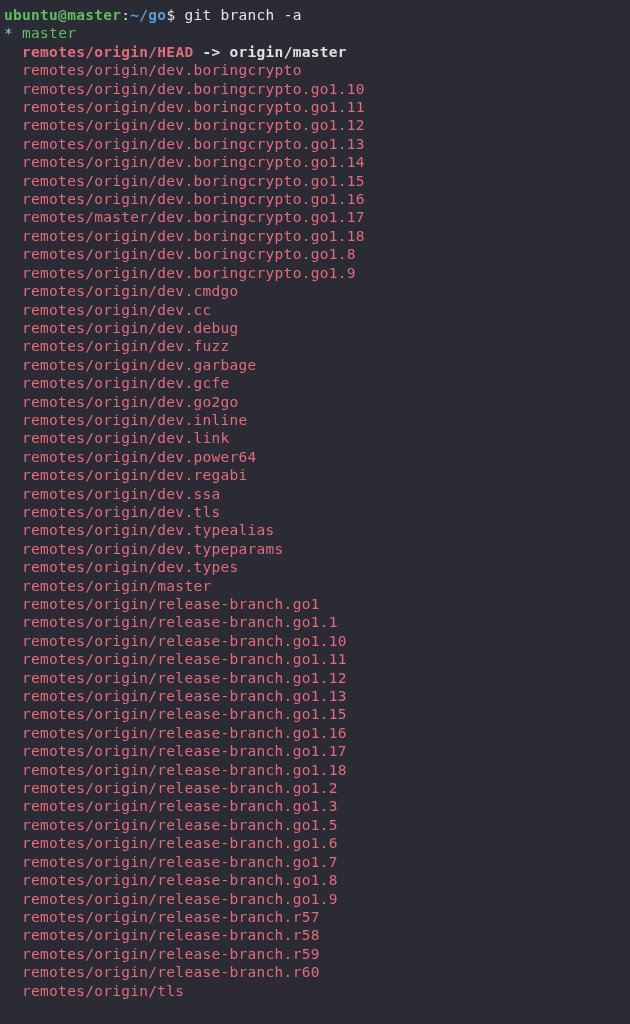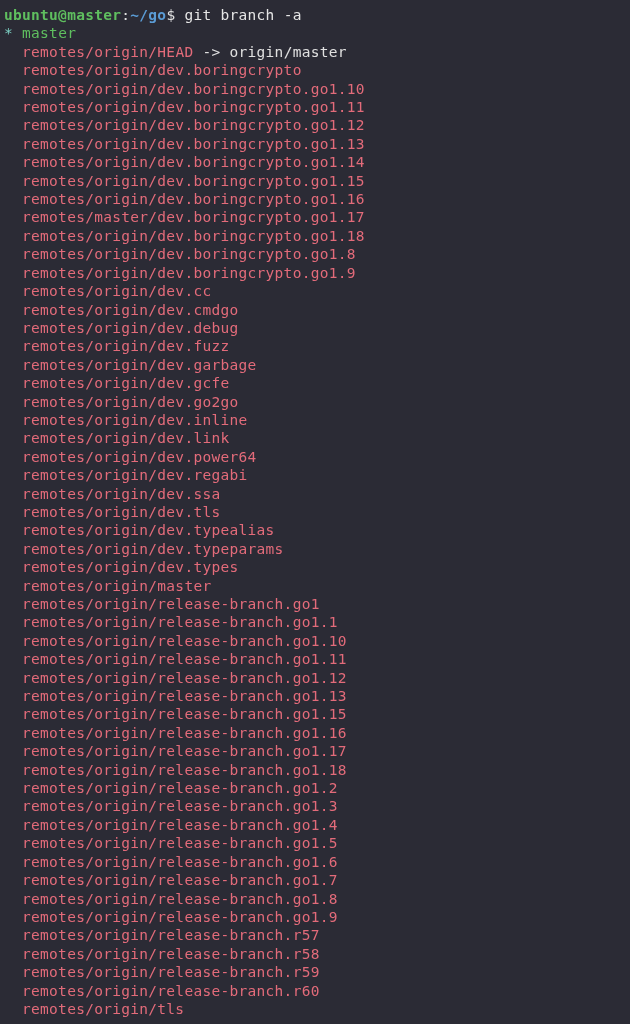--- a/index.html
+++ b/index.html
@@ -43,20 +43,21 @@
       white-space: pre;
     }
     .current-star {
       color: #7dd1c4;
     }
     .current-branch {
       color: #5fbf5f;
     }
     .head-line {
       white-space: pre;
+      font-weight: bold;
     }
     .head-remote {
       color: #e36b7a;
     }
     .head-arrow {
       color: #e0e0e0;
     }
     .head-target {
       color: #e0e0e0;
     }
@@ -80,22 +81,22 @@
     <div class="remote-line">  remotes/origin/dev.boringcrypto.go1.11</div>
     <div class="remote-line">  remotes/origin/dev.boringcrypto.go1.12</div>
     <div class="remote-line">  remotes/origin/dev.boringcrypto.go1.13</div>
     <div class="remote-line">  remotes/origin/dev.boringcrypto.go1.14</div>
     <div class="remote-line">  remotes/origin/dev.boringcrypto.go1.15</div>
     <div class="remote-line">  remotes/origin/dev.boringcrypto.go1.16</div>
     <div class="remote-line">  remotes/master/dev.boringcrypto.go1.17</div>
     <div class="remote-line">  remotes/origin/dev.boringcrypto.go1.18</div>
     <div class="remote-line">  remotes/origin/dev.boringcrypto.go1.8</div>
     <div class="remote-line">  remotes/origin/dev.boringcrypto.go1.9</div>
+    <div class="remote-line">  remotes/origin/dev.cmdgo</div>
     <div class="remote-line">  remotes/origin/dev.cc</div>
-    <div class="remote-line">  remotes/origin/dev.cmdgo</div>
     <div class="remote-line">  remotes/origin/dev.debug</div>
     <div class="remote-line">  remotes/origin/dev.fuzz</div>
     <div class="remote-line">  remotes/origin/dev.garbage</div>
     <div class="remote-line">  remotes/origin/dev.gcfe</div>
     <div class="remote-line">  remotes/origin/dev.go2go</div>
     <div class="remote-line">  remotes/origin/dev.inline</div>
     <div class="remote-line">  remotes/origin/dev.link</div>
     <div class="remote-line">  remotes/origin/dev.power64</div>
     <div class="remote-line">  remotes/origin/dev.regabi</div>
     <div class="remote-line">  remotes/origin/dev.ssa</div>
@@ -109,21 +110,20 @@
     <div class="remote-line">  remotes/origin/release-branch.go1.10</div>
     <div class="remote-line">  remotes/origin/release-branch.go1.11</div>
     <div class="remote-line">  remotes/origin/release-branch.go1.12</div>
     <div class="remote-line">  remotes/origin/release-branch.go1.13</div>
     <div class="remote-line">  remotes/origin/release-branch.go1.15</div>
     <div class="remote-line">  remotes/origin/release-branch.go1.16</div>
     <div class="remote-line">  remotes/origin/release-branch.go1.17</div>
     <div class="remote-line">  remotes/origin/release-branch.go1.18</div>
     <div class="remote-line">  remotes/origin/release-branch.go1.2</div>
     <div class="remote-line">  remotes/origin/release-branch.go1.3</div>
-    <div class="remote-line">  remotes/origin/release-branch.go1.4</div>
     <div class="remote-line">  remotes/origin/release-branch.go1.5</div>
     <div class="remote-line">  remotes/origin/release-branch.go1.6</div>
     <div class="remote-line">  remotes/origin/release-branch.go1.7</div>
     <div class="remote-line">  remotes/origin/release-branch.go1.8</div>
     <div class="remote-line">  remotes/origin/release-branch.go1.9</div>
     <div class="remote-line">  remotes/origin/release-branch.r57</div>
     <div class="remote-line">  remotes/origin/release-branch.r58</div>
     <div class="remote-line">  remotes/origin/release-branch.r59</div>
     <div class="remote-line">  remotes/origin/release-branch.r60</div>
     <div class="remote-line">  remotes/origin/tls</div>

